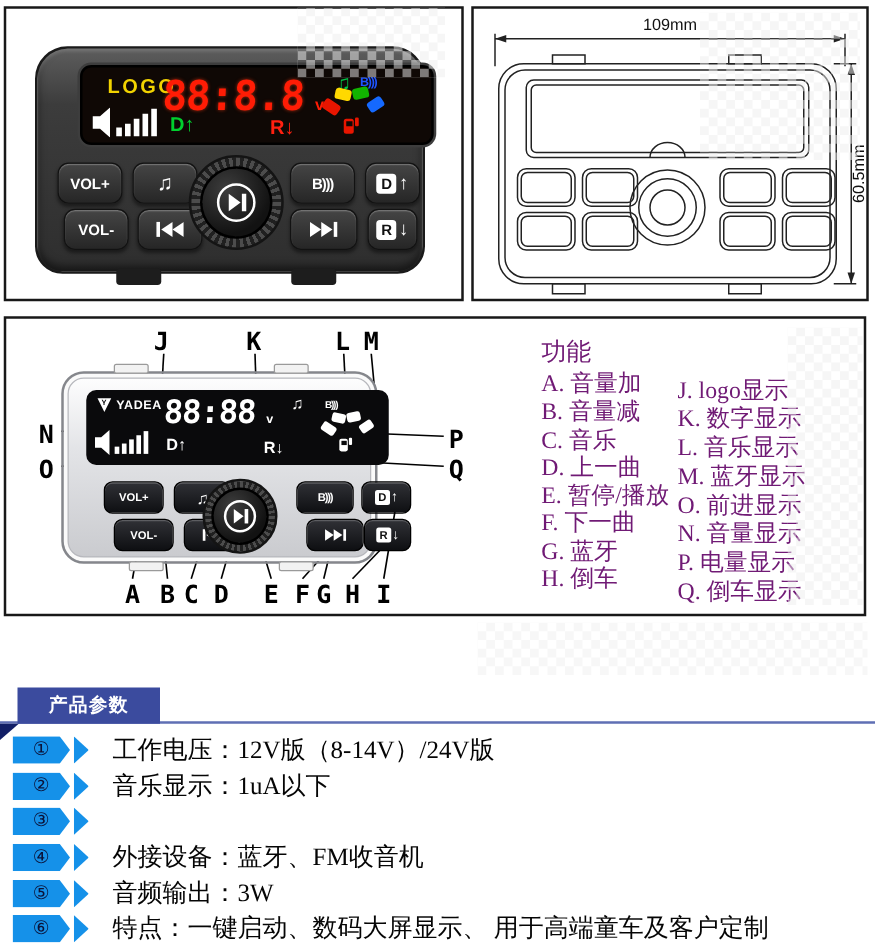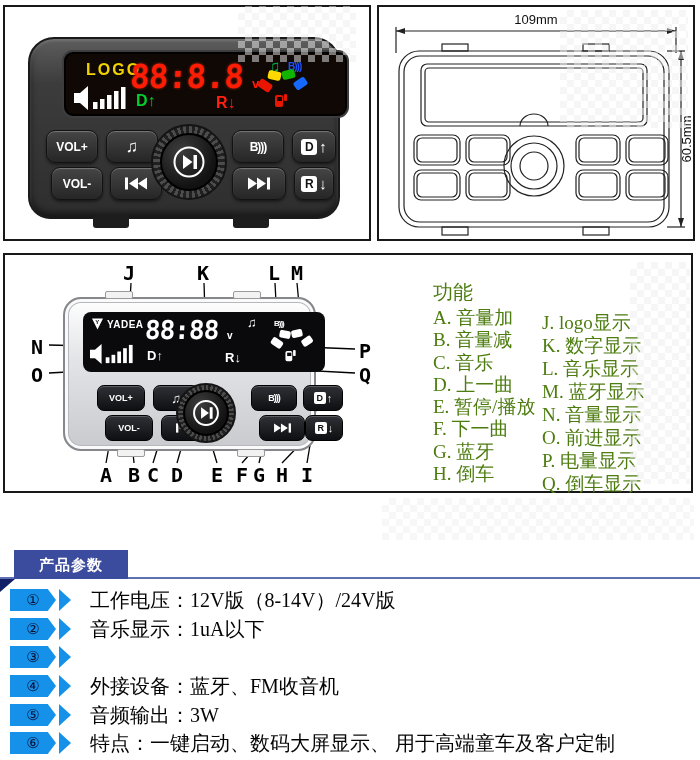--- a/index.html
+++ b/index.html
@@ -89,21 +89,21 @@
   .draw-svg line, .draw-svg rect, .draw-svg circle, .draw-svg path { stroke:#222; stroke-width:1.2; fill:none; }
   .draw-svg .dimtxt { stroke:none; fill:#111; font-size:13px; font-family:"Liberation Sans", sans-serif; }
   .draw-svg .arrow { stroke:none; fill:#222; }
 
   
   .diagram-wrap { position:absolute; left:0; top:0; width:430px; height:236px; }
   .callout-svg { position:absolute; left:0; top:0; }
   .callout-svg line { stroke:#000; stroke-width:1.3; }
   .callout { position:absolute; font-family:"DejaVu Sans Mono", monospace; font-weight:bold; font-size:20px; color:#000; }
 
-  .mini-device { position:absolute; left:58px; top:42px; width:253px; height:154px;
+  .mini-device { position:absolute; left:44px; top:42px; width:253px; height:154px;
                  background:linear-gradient(180deg,#ffffff,#e3e4e7 40%,#c9cace);
                  border:2px solid #85878c; border-radius:18px;
                  box-shadow: inset 0 0 0 3px #fafafa, inset 0 0 0 4px #b7b8bd; }
   .mtab { position:absolute; width:28px; height:8px; background:#f2f2f2; border:1.5px solid #9a9a9a; border-radius:2px; }
   .mt1 { left:40px; top:-8px; } .mt2 { left:168px; top:-8px; }
   .mb1 { left:52px; bottom:-8px; } .mb2 { left:172px; bottom:-8px; }
 
   .mini-screen { position:absolute; left:18px; top:13px; width:242px; height:60px;
                  background:#0a0a0c; border-radius:8px; overflow:hidden; }
   .m-brand  { position:absolute; left:8px; top:6px; display:flex; align-items:center; gap:3px;
@@ -130,22 +130,22 @@
   .m-nextb { left:194px; top:116px; width:46px; height:26px; }
   .m-dupb  { left:238px; top:86px;  width:40px; height:26px; }
   .m-rdnb  { left:240px; top:116px; width:38px; height:26px; }
   .keycap-s { display:inline-block; width:12px; height:12px; background:#fff; color:#111;
               border-radius:2px; font-weight:bold; font-size:9px; line-height:12px; text-align:center; margin-right:1px; }
   .arr-s { font-weight:bold; font-size:11px; }
   .m-knob { position:absolute; left:111px; top:84px; width:60px; height:60px; }
   .m-knob .knob-mid { inset:7px; }
 
   
-  .legend { position:absolute; left:428px; top:24px; width:262px; height:228px;
-            font-family:"Liberation Serif", serif; color:#4d7c0f; }
+  .legend { position:absolute; left:428px; top:14px; width:262px; height:228px;
+            font-family:"Liberation Serif", serif; color:#701a75; }
   .legend-title { font-size:20px; line-height:26px; }
   .lcol { position:absolute; }
   .lcol1 { left:0; top:28px; }
   .lcol2 { left:109px; top:32px; }
   .lcol1 .litem { font-size:19px; line-height:22.3px; white-space:nowrap; }
   .lcol2 .litem { font-size:19px; line-height:23px; white-space:nowrap; }
 
   
   .ph-line { position:absolute; left:0; top:577px; width:700px; height:2px; background:#5f6fb4; }
   .ph-box  { position:absolute; left:14px; top:550px; width:114px; height:29px; background:#3b4b9e;
@@ -428,22 +428,22 @@
         <div class="litem">E. 暂停/播放</div>
         <div class="litem">F. 下一曲</div>
         <div class="litem">G. 蓝牙</div>
         <div class="litem">H. 倒车</div>
       </div>
       <div class="lcol lcol2">
         <div class="litem">J. logo显示</div>
         <div class="litem">K. 数字显示</div>
         <div class="litem">L. 音乐显示</div>
         <div class="litem">M. 蓝牙显示</div>
+        <div class="litem">O. 前进显示</div>
         <div class="litem">N. 音量显示</div>
-        <div class="litem">O. 前进显示</div>
         <div class="litem">P. 电量显示</div>
         <div class="litem">Q. 倒车显示</div>
       </div>
     </div>
   </section>
 
   <div class="ph-line"></div>
   <div class="ph-box">产品参数</div>
   <div class="ph-fold"></div>
 

